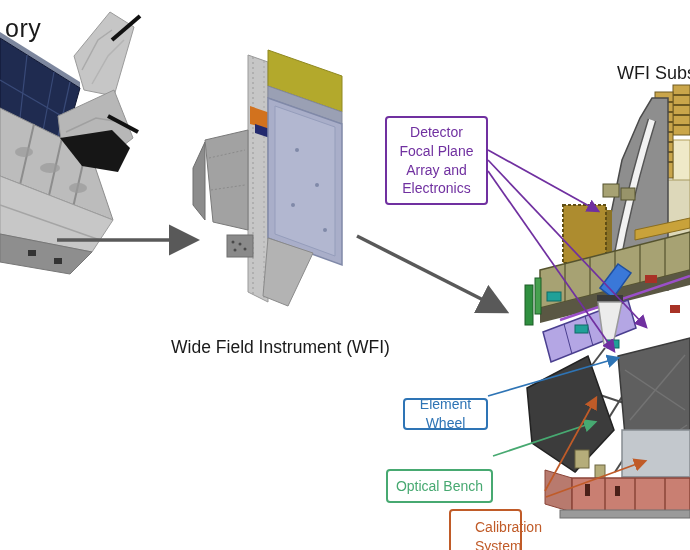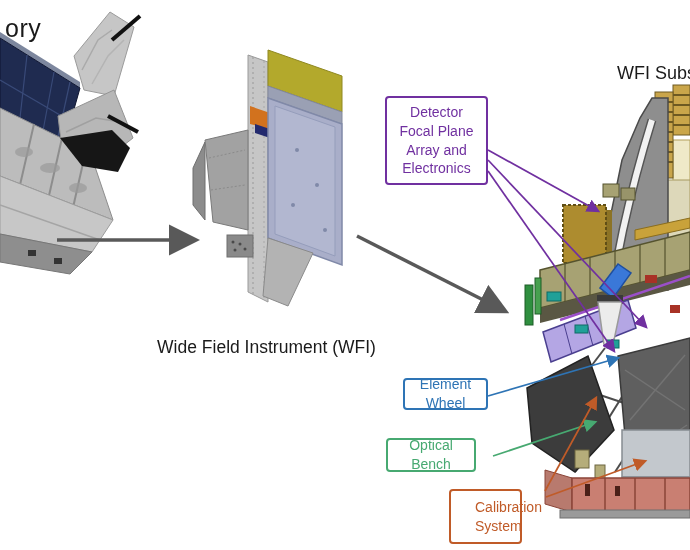--- a/index.html
+++ b/index.html
@@ -3,30 +3,30 @@
 <meta charset="utf-8">
 <style>
   html,body{margin:0;padding:0;background:#fff;}
   #canvas{
     position:relative;width:690px;height:550px;overflow:hidden;
     background:#ffffff;font-family:"Liberation Sans",sans-serif;
   }
   .abs{position:absolute;}
   .caption{color:#1a1a1a;margin-top:13px;}
   #observatory-caption{left:5px;top:1px;font-size:25px;font-weight:500;letter-spacing:.5px;}
-  #wfi-caption{left:134px;top:324px;width:265px;text-align:center;font-size:17.5px;}
+  #wfi-caption{left:148px;top:324px;width:265px;text-align:center;font-size:17.5px;}
   #subsystems-caption{left:617px;top:50px;font-size:18px;white-space:nowrap;}
   .callout{
     position:absolute;background:#fff;border-radius:4px;z-index:6;
     display:flex;align-items:center;justify-content:center;text-align:center;
-    font-size:14px;line-height:1.35;box-sizing:border-box;padding:3px 4px;
+    font-size:14px;line-height:1.35;box-sizing:border-box;padding:3px 4px;margin-top:20px;
   }
   #callout-detector{left:385px;top:96px;width:103px;height:89px;border:2.5px solid #7030A0;color:#7030A0;}
   #callout-element-wheel{left:403px;top:378px;width:85px;height:32px;border:2.5px solid #2E74B5;color:#2E74B5;}
-  #callout-optical-bench{left:386px;top:438px;width:90px;height:34px;border:2.5px solid #47A971;color:#47A971;}
+  #callout-optical-bench{left:386px;top:449px;width:107px;height:34px;border:2.5px solid #47A971;color:#47A971;}
   #callout-calibration{left:449px;top:489px;width:73px;height:55px;border:2.5px solid #C05B28;color:#C05B28;
     justify-content:flex-start;text-align:left;padding-left:24px;}
   svg{display:block;}
   .layer{position:absolute;z-index:2;}
   #overlay{position:absolute;left:0;top:0;z-index:4;pointer-events:none;}
 </style>
 </head>
 <body>
 
 <div id="canvas">

